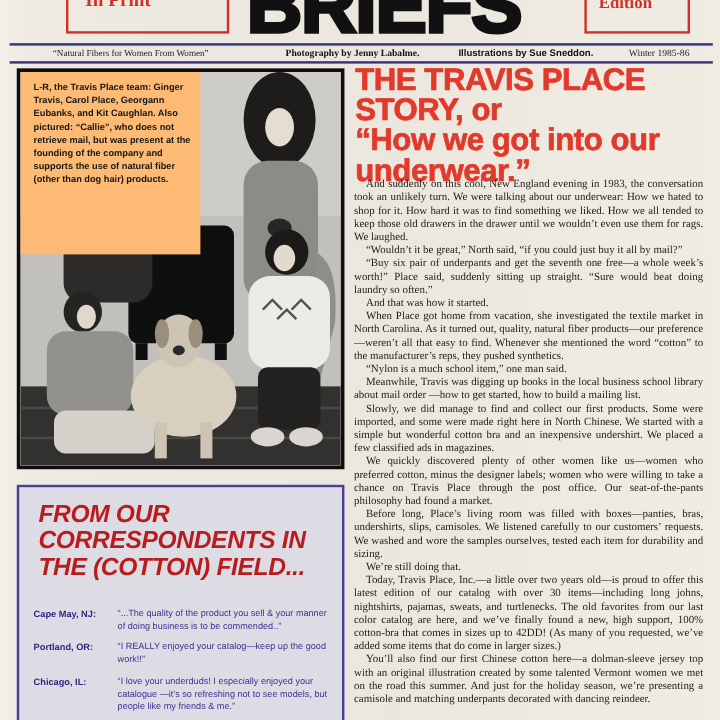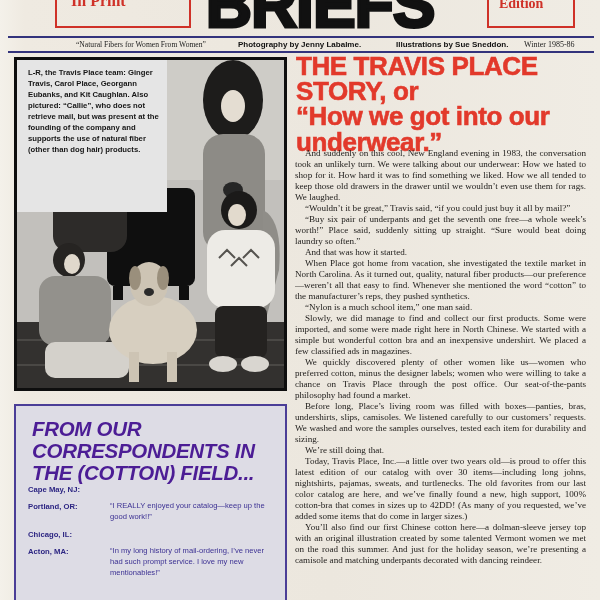--- a/index.html
+++ b/index.html
@@ -27,31 +27,31 @@
     font-family:"Liberation Serif",serif;font-weight:bold;color:#cf3128;font-size:16px;
   }
   .corner-box.right span{font-size:14px;}
   .rule{position:absolute;left:8px;right:6px;height:2px;background:#33337c;}
   .rule.r1{top:36px;}
   .rule.r2{top:51px;}
   .byline-row{
     position:absolute;top:38px;left:8px;right:6px;height:13px;
     display:flex;align-items:center;
   }
-  .tagline{position:absolute;left:68px;font-family:"Liberation Serif",serif;font-size:7.6px;color:#222;}
-  .photo-credit{position:absolute;left:230px;font-weight:bold;font-size:8px;color:#111;}
-  .illo-credit{position:absolute;left:388px;font-weight:bold;font-size:8px;color:#111;}
+  .tagline{position:absolute;left:36px;font-family:"Liberation Serif",serif;font-size:7.6px;color:#222;}
+  .photo-credit{position:absolute;left:230px;font-weight:bold;font-size:8px;color:#111;font-family:Liberation Serif, serif;}
+  .illo-credit{position:absolute;left:374px;font-weight:bold;font-size:8px;color:#111;}
   .issue-date{position:absolute;left:516px;font-family:"Liberation Serif",serif;font-size:8px;color:#222;}
   
   .photo-block{
     position:absolute;left:14px;top:57px;width:273px;height:334px;
     border:3px solid #0e0e0e;box-sizing:border-box;background:#b9b9b9;overflow:hidden;
   }
   .photo-caption{
-    position:absolute;left:0;top:0;width:150px;height:152px;background:#e5e5e5;
+    position:absolute;left:0;top:0;width:150px;height:152px;background:#fdba74;
     padding:8px 8px 0 11px;box-sizing:border-box;
     font-weight:bold;font-size:7.7px;line-height:1.42;color:#161616;
   }
   
   .story-headline{
     position:absolute;left:296px;top:54px;width:292px;
     color:#e2392b;font-weight:bold;font-size:26px;line-height:0.97;
     letter-spacing:-0.4px;white-space:pre-line;
     -webkit-text-stroke:0.6px #e2392b;
   }
@@ -60,26 +60,26 @@
     font-family:"Liberation Serif",serif;font-size:9.1px;line-height:1.21;
     text-align:justify;color:#1d1b19;overflow:hidden;
   }
   .story-body p{margin:0;text-indent:10px;}
   
   .corr-panel{
     position:absolute;left:14px;top:404px;width:273px;height:230px;
     background:#dddce5;border:2px solid #4b3e97;box-sizing:border-box;overflow:hidden;
   }
   .corr-heading{
-    margin:12px 12px 0 16px;
+    margin:12px 12px 22px 16px;
     font-style:italic;font-weight:bold;font-size:20.5px;line-height:1.07;
-    color:#4c1d95;white-space:pre-line;letter-spacing:-0.3px;
+    color:#b91c1c;white-space:pre-line;letter-spacing:-0.3px;
   }
   .corr-rows{padding:0 8px 0 12px;}
-  .corr-row{display:flex;gap:20px;margin-bottom:7px;}
+  .corr-row{display:flex;gap:8px;margin-bottom:7px;}
   .corr-loc{width:62px;flex:0 0 62px;font-weight:bold;font-size:7.7px;color:#2d2683;padding-top:1px;}
   .corr-quote{flex:1;font-size:7.6px;line-height:1.42;color:#3c3193;}
 </style>
 </head>
 <body>
 
 <div class="corner-box left">
   <span>In Print</span>
 </div>
 <div class="masthead-title">BRIEFS</div>
@@ -142,48 +142,51 @@
   </svg>
   <div class="photo-caption">L-R, the Travis Place team: Ginger Travis, Carol Place, Georgann Eubanks, and Kit Caughlan. Also pictured: “Callie”, who does not retrieve mail, but was present at the founding of the company and supports the use of natural fiber (other than dog hair) products.</div>
 </div>
 
 <div class="story-headline">THE TRAVIS PLACE
 STORY, or
 “How we got into our
 underwear.”</div>
 <div class="story-body">
   <p>And suddenly on this cool, New England evening in 1983, the conversation took an unlikely turn. We were talking about our underwear: How we hated to shop for it. How hard it was to find something we liked. How we all tended to keep those old drawers in the drawer until we wouldn’t even use them for rags. We laughed.</p>
-  <p>“Wouldn’t it be great,” Travis said, “if you could just buy it all by mail?”</p>
+  <p>“Wouldn’t it be great,” North said, “if you could just buy it all by mail?”</p>
   <p>“Buy six pair of underpants and get the seventh one free—a whole week’s worth!” Place said, suddenly sitting up straight. “Sure would beat doing laundry so often.”</p>
   <p>And that was how it started.</p>
   <p>When Place got home from vacation, she investigated the textile market in North Carolina. As it turned out, quality, natural fiber products—our preference—weren’t all that easy to find. Whenever she mentioned the word “cotton” to the manufacturer’s reps, they pushed synthetics.</p>
   <p>“Nylon is a much school item,” one man said.</p>
+  <p>Meanwhile, Travis was digging up books in the local business school library about mail order —how to get started, how to build a mailing list.</p>
   <p>Slowly, we did manage to find and collect our first products. Some were imported, and some were made right here in North Chinese. We started with a simple but wonderful cotton bra and an inexpensive undershirt. We placed a few classified ads in magazines.</p>
   <p>We quickly discovered plenty of other women like us—women who preferred cotton, minus the designer labels; women who were willing to take a chance on Travis Place through the post office. Our seat-of-the-pants philosophy had found a market.</p>
   <p>Before long, Place’s living room was filled with boxes—panties, bras, undershirts, slips, camisoles. We listened carefully to our customers’ requests. We washed and wore the samples ourselves, tested each item for durability and sizing.</p>
   <p>We’re still doing that.</p>
   <p>Today, Travis Place, Inc.—a little over two years old—is proud to offer this latest edition of our catalog with over 30 items—including long johns, nightshirts, pajamas, sweats, and turtlenecks. The old favorites from our last color catalog are here, and we’ve finally found a new, high support, 100% cotton-bra that comes in sizes up to 42DD! (As many of you requested, we’ve added some items that do come in larger sizes.)</p>
   <p>You’ll also find our first Chinese cotton here—a dolman-sleeve jersey top with an original illustration created by some talented Vermont women we met on the road this summer. And just for the holiday season, we’re presenting a camisole and matching underpants decorated with dancing reindeer.</p>
 
 </div>
 
 <div class="corr-panel">
   <div class="corr-heading">FROM OUR
 CORRESPONDENTS IN
 THE (COTTON) FIELD...</div>
   <div class="corr-rows">
     <div class="corr-row">
       <div class="corr-loc">Cape May, NJ:</div>
+      <div class="corr-quote">“...The quality of the product you sell &amp; your manner of doing business is to be commended..”</div>
     </div>
     <div class="corr-row">
       <div class="corr-loc">Portland, OR:</div>
       <div class="corr-quote">“I REALLY enjoyed your catalog—keep up the good work!!”</div>
     </div>
     <div class="corr-row">
       <div class="corr-loc">Chicago, IL:</div>
+      <div class="corr-quote">“I love your underduds! I especially enjoyed your catalogue —it’s so refreshing not to see models, but people like my friends &amp; me.”</div>
     </div>
     <div class="corr-row">
       <div class="corr-loc">Acton, MA:</div>
       <div class="corr-quote">“In my long history of mail-ordering, I’ve never had such prompt service. I love my new mentionables!”</div>
     </div>
 
   </div>
 </div>
 
 </body></html>

